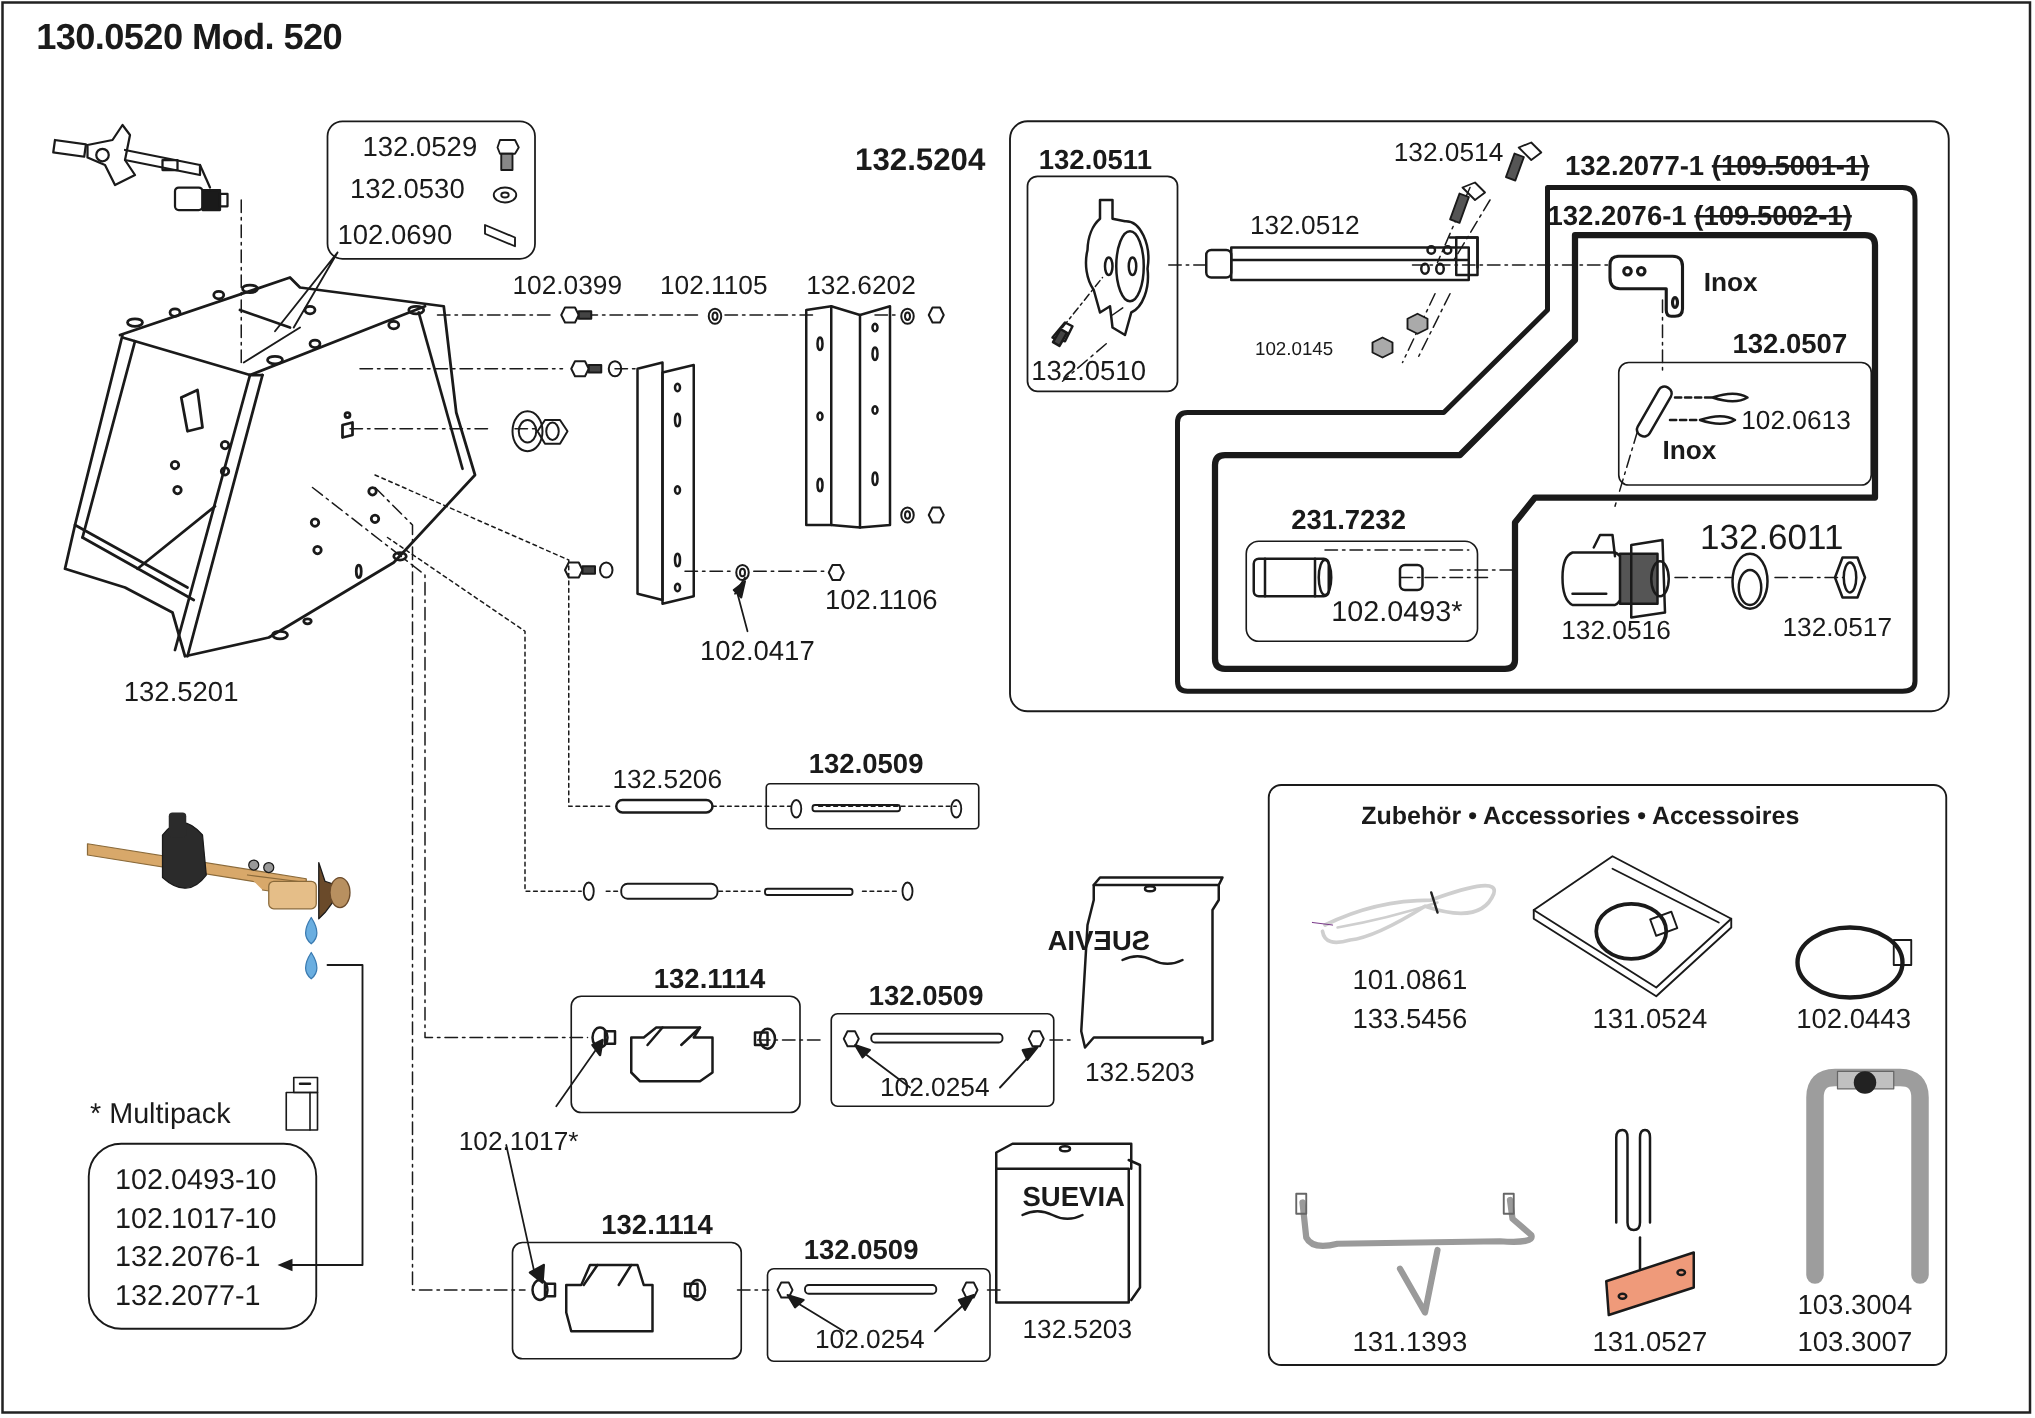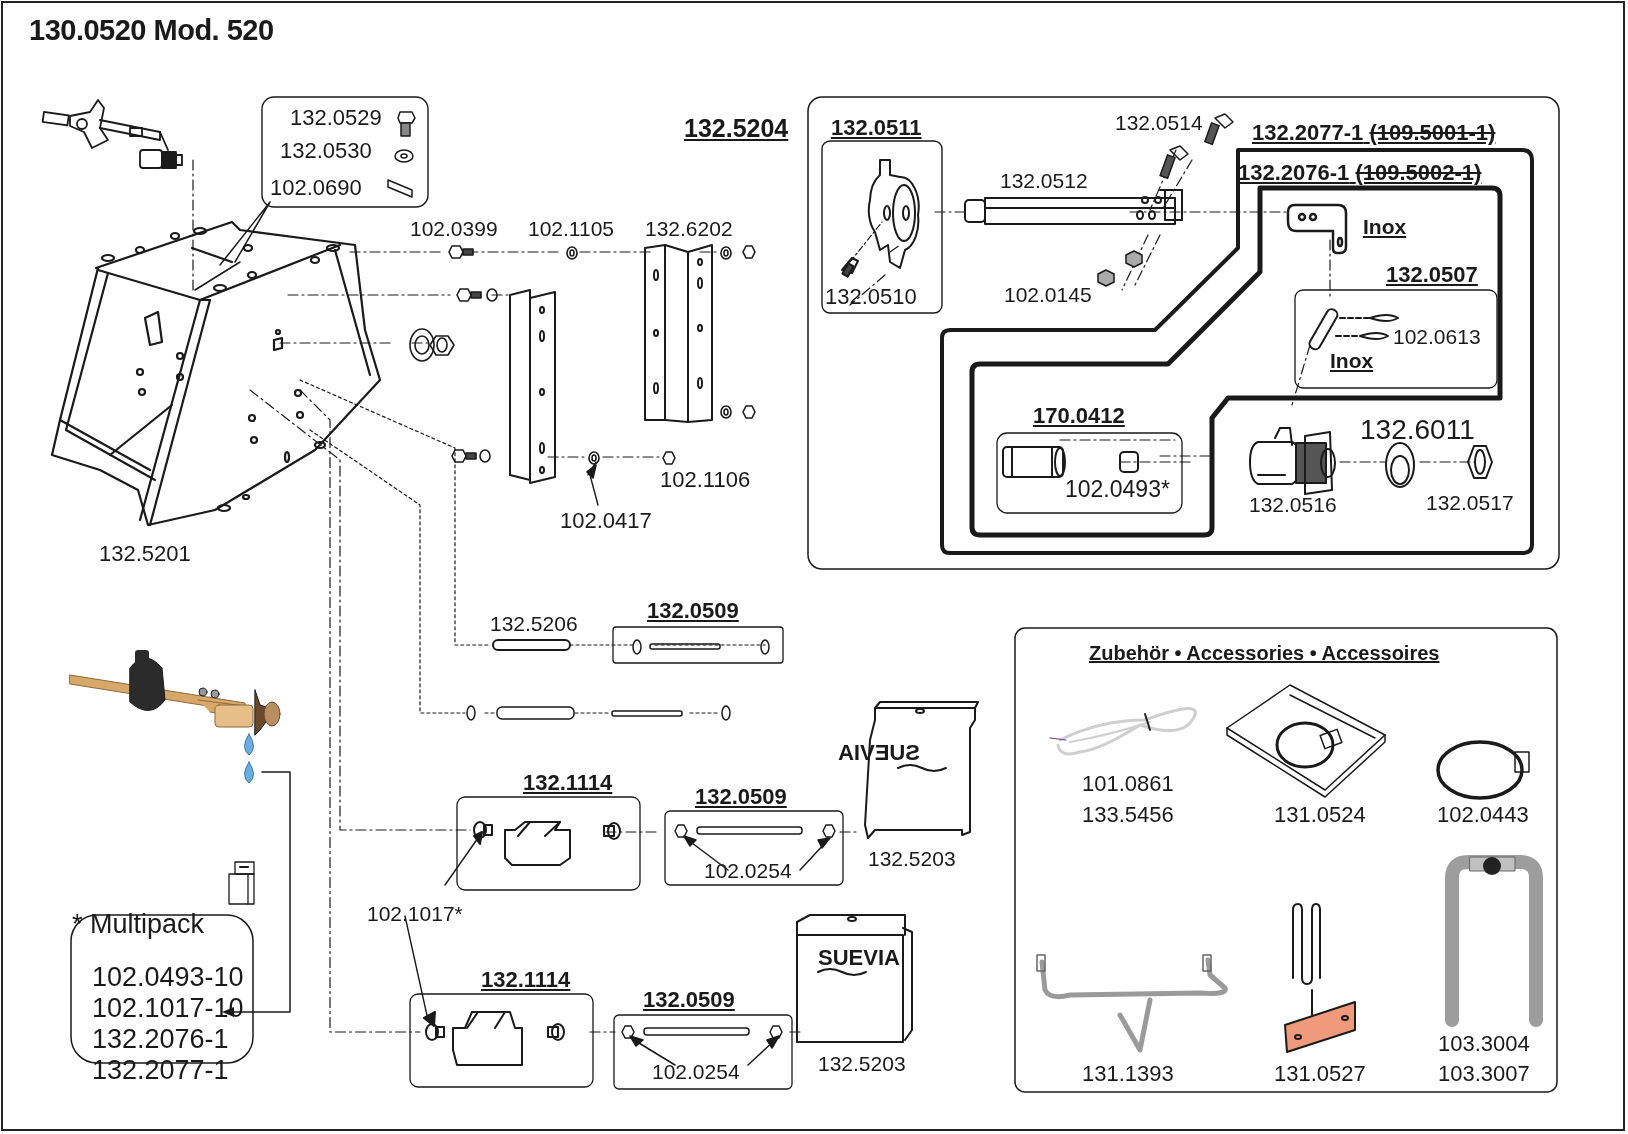--- a/index.html
+++ b/index.html
@@ -2,24 +2,24 @@
 <html><head>
 <meta charset="utf-8">
 <style>
   html, body { margin: 0; padding: 0; background: #ffffff; }
   body { width: 1628px; height: 1134px; position: relative; overflow: hidden;
          font-family: "Liberation Sans", sans-serif; color: #1a1a1a; }
   #frame { position: absolute; left: 1px; top: 1px; width: 1624px; height: 1130px;
            border: 2px solid #222; box-sizing: border-box; }
   svg#dwg { position: absolute; left: 0; top: 0; }
   .lbl { position: absolute; font-size: 22px; white-space: nowrap; line-height: 1; }
-  .b { font-weight: bold; text-decoration: underline; }
+  .b { font-weight: bold; }
   .title { font-size: 29px; font-weight: bold; letter-spacing: -0.5px; }
   .strike { text-decoration: line-through; text-decoration-thickness: 2px; }
-  .mp { font-size: 27px; margin-top: 32px; }
+  .mp { font-size: 23px; }
 </style>
 </head>
 <body>
 
 <div id="frame"></div>
 
 <svg id="dwg" width="1628" height="1134" viewBox="0 0 1628 1134" fill="none" stroke="#1a1a1a" stroke-width="2" stroke-linejoin="round" stroke-linecap="round">
 
   <g stroke-width="1.2" stroke-dasharray="10 4 2 4">
     <path d="M193 160 V290"></path>
@@ -374,34 +374,34 @@
 <div class="lbl" style="left:645px;top:218px;font-size:21px">132.6202</div>
 <div class="lbl" style="left:660px;top:469px">102.1106</div>
 <div class="lbl" style="left:560px;top:510px">102.0417</div>
 <div class="lbl" style="left:99px;top:543px">132.5201</div>
 
 <div class="lbl b" style="left:684px;top:116px;font-size:25px">132.5204</div>
 <div class="lbl b" style="left:831px;top:117px">132.0511</div>
 <div class="lbl" style="left:825px;top:286px">132.0510</div>
 <div class="lbl" style="left:1000px;top:170px;font-size:21px">132.0512</div>
 <div class="lbl" style="left:1115px;top:112px;font-size:21px">132.0514</div>
-<div class="lbl" style="left:1004px;top:284px;font-size:21px">102.0145</div>
+<div class="lbl" style="left:1004px;top:272px;font-size:15px">102.0145</div>
 <div class="lbl b" style="left:1252px;top:122px">
   <span>132.2077-1</span>
   <span class="strike">(109.5001-1)</span>
 </div>
 <div class="lbl b" style="left:1238px;top:162px">
   <span>132.2076-1</span>
   <span class="strike">(109.5002-1)</span>
 </div>
 <div class="lbl b" style="left:1363px;top:216px;font-size:21px">Inox</div>
 <div class="lbl b" style="left:1386px;top:264px">132.0507</div>
 <div class="lbl" style="left:1393px;top:326px;font-size:21px">102.0613</div>
 <div class="lbl b" style="left:1330px;top:350px;font-size:21px">Inox</div>
-<div class="lbl b" style="left:1033px;top:405px">170.0412</div>
+<div class="lbl b" style="left:1033px;top:405px">231.7232</div>
 <div class="lbl" style="left:1065px;top:478px;font-size:23px">102.0493*</div>
 <div class="lbl" style="left:1249px;top:494px;font-size:21px">132.0516</div>
 <div class="lbl" style="left:1360px;top:416px;font-size:28px">132.6011</div>
 <div class="lbl" style="left:1426px;top:492px;font-size:21px">132.0517</div>
 
 <div class="lbl" style="left:490px;top:613px;font-size:21px">132.5206</div>
 <div class="lbl b" style="left:647px;top:600px">132.0509</div>
 <div class="lbl b" style="left:523px;top:772px">132.1114</div>
 <div class="lbl b" style="left:695px;top:786px">132.0509</div>
 <div class="lbl" style="left:704px;top:860px;font-size:21px">102.0254</div>

